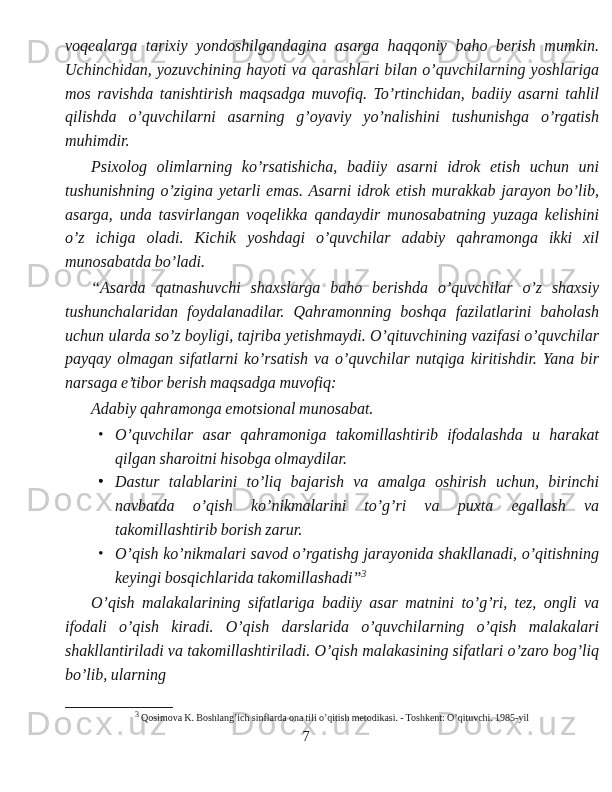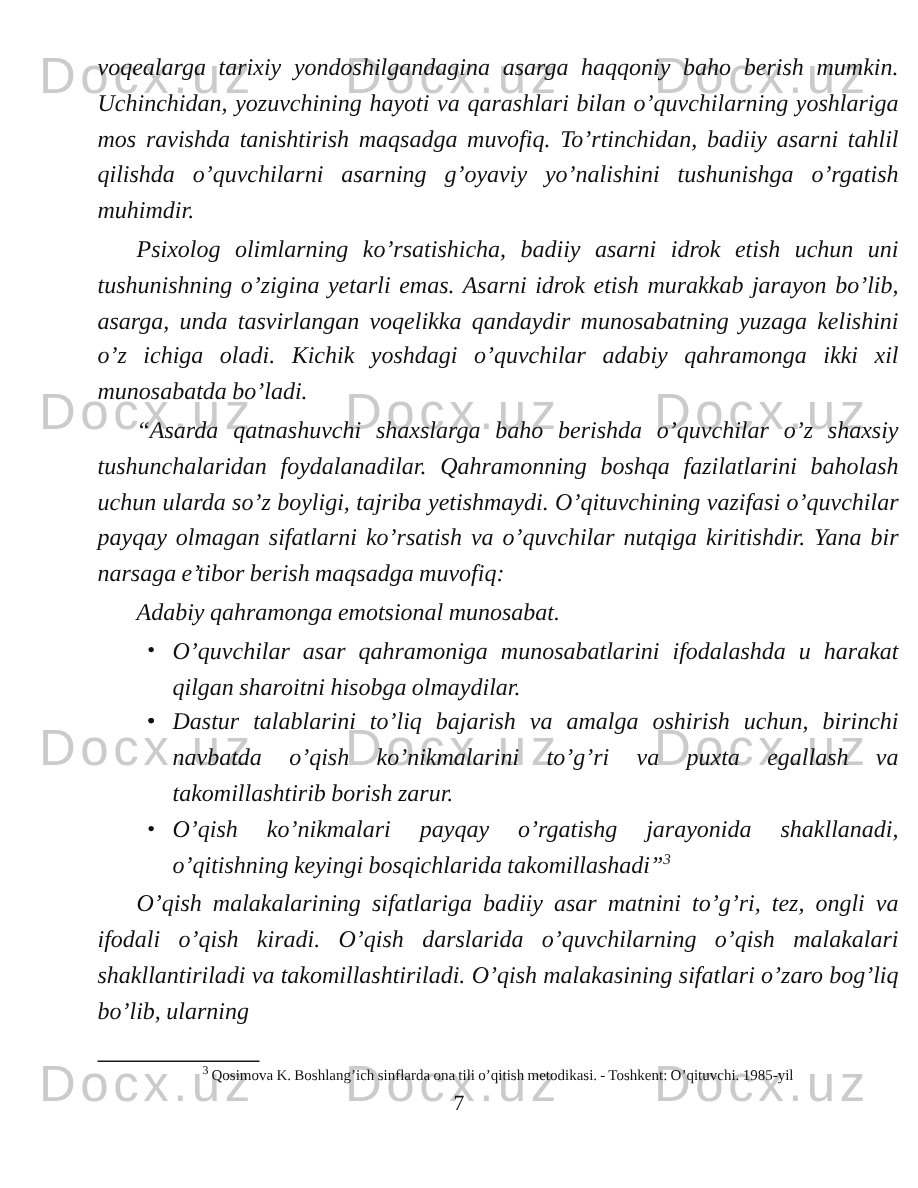--- a/index.html
+++ b/index.html
@@ -100,35 +100,35 @@
 
   <div class="content">
     <p class="no-indent">voqealarga tarixiy yondoshilgandagina asarga haqqoniy baho berish mumkin. Uchinchidan, yozuvchining hayoti va qarashlari bilan o’quvchilarning yoshlariga mos ravishda tanishtirish maqsadga muvofiq. To’rtinchidan, badiiy asarni tahlil qilishda o’quvchilarni asarning g’oyaviy yo’nalishini tushunishga o’rgatish muhimdir.</p>
     <p>Psixolog olimlarning ko’rsatishicha, badiiy asarni idrok etish uchun uni tushunishning o’zigina yetarli emas. Asarni idrok etish murakkab jarayon bo’lib, asarga, unda tasvirlangan voqelikka qandaydir munosabatning yuzaga kelishini o’z ichiga oladi. Kichik yoshdagi o’quvchilar adabiy qahramonga ikki xil munosabatda bo’ladi.</p>
     <p>“Asarda qatnashuvchi shaxslarga baho berishda o’quvchilar o’z shaxsiy tushunchalaridan foydalanadilar. Qahramonning boshqa fazilatlarini baholash uchun ularda so’z boyligi, tajriba yetishmaydi. O’qituvchining vazifasi o’quvchilar payqay olmagan sifatlarni ko’rsatish va o’quvchilar nutqiga kiritishdir. Yana bir narsaga e’tibor berish maqsadga muvofiq:</p>
     <p>Adabiy qahramonga emotsional munosabat.</p>
 
     <ul class="bullets">
       <li>
         <span class="dot">•</span>
-        <span>O’quvchilar asar qahramoniga munosabatlarini ifodalashda u harakat qilgan sharoitni hisobga olmaydilar.</span>
+        <span>O’quvchilar asar qahramoniga takomillashtirib ifodalashda u harakat qilgan sharoitni hisobga olmaydilar.</span>
       </li>
       <li>
         <span class="dot">•</span>
       </li>
       <li>
         <span class="dot">•</span>
       </li>
       <li>
         <span class="dot">•</span>
         <span>Dastur talablarini to’liq bajarish va amalga oshirish uchun, birinchi navbatda o’qish ko’nikmalarini to’g’ri va puxta egallash va takomillashtirib borish zarur.</span>
       </li>
       <li>
         <span class="dot">•</span>
-        <span>O’qish ko’nikmalari payqay o’rgatishg jarayonida shakllanadi, o’qitishning keyingi bosqichlarida takomillashadi”</span><sup class="fn-ref">3</sup>
+        <span>O’qish ko’nikmalari savod o’rgatishg jarayonida shakllanadi, o’qitishning keyingi bosqichlarida takomillashadi”</span><sup class="fn-ref">3</sup>
       </li>
     </ul>
 
     <p>O’qish malakalarining sifatlariga badiiy asar matnini to’g’ri, tez, ongli va ifodali o’qish kiradi. O’qish darslarida o’quvchilarning o’qish malakalari shakllantiriladi va takomillashtiriladi. O’qish malakasining sifatlari o’zaro bog’liq bo’lib, ularning</p>
   </div>
 
   <div class="footnote-sep"></div>
   <div class="footnote">
     <sup>3</sup><span>Qosimova K. Boshlang’ich sinflarda ona tili o’qitish metodikasi. - Toshkent: O’qituvchi. 1985-yil</span>
   </div>

